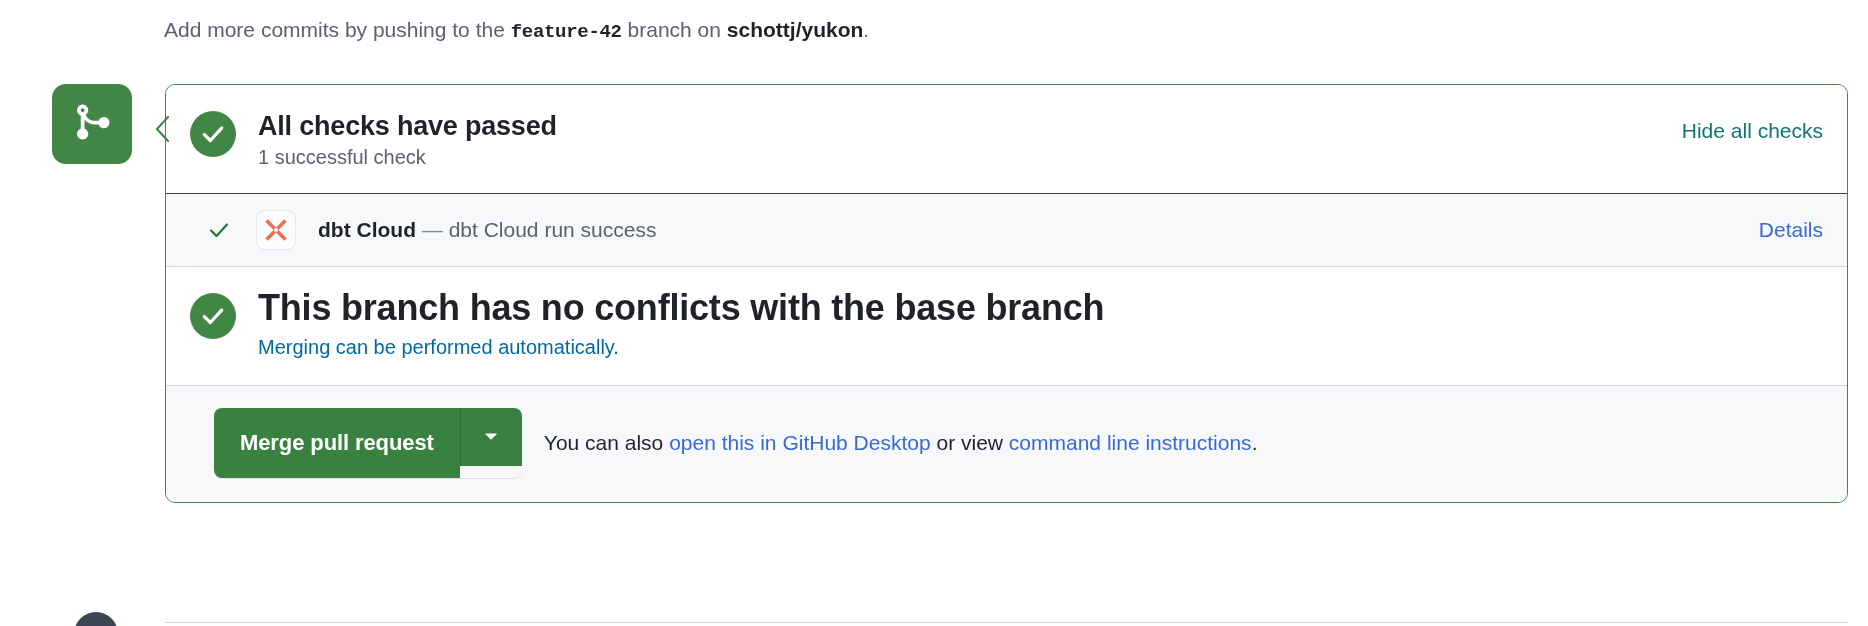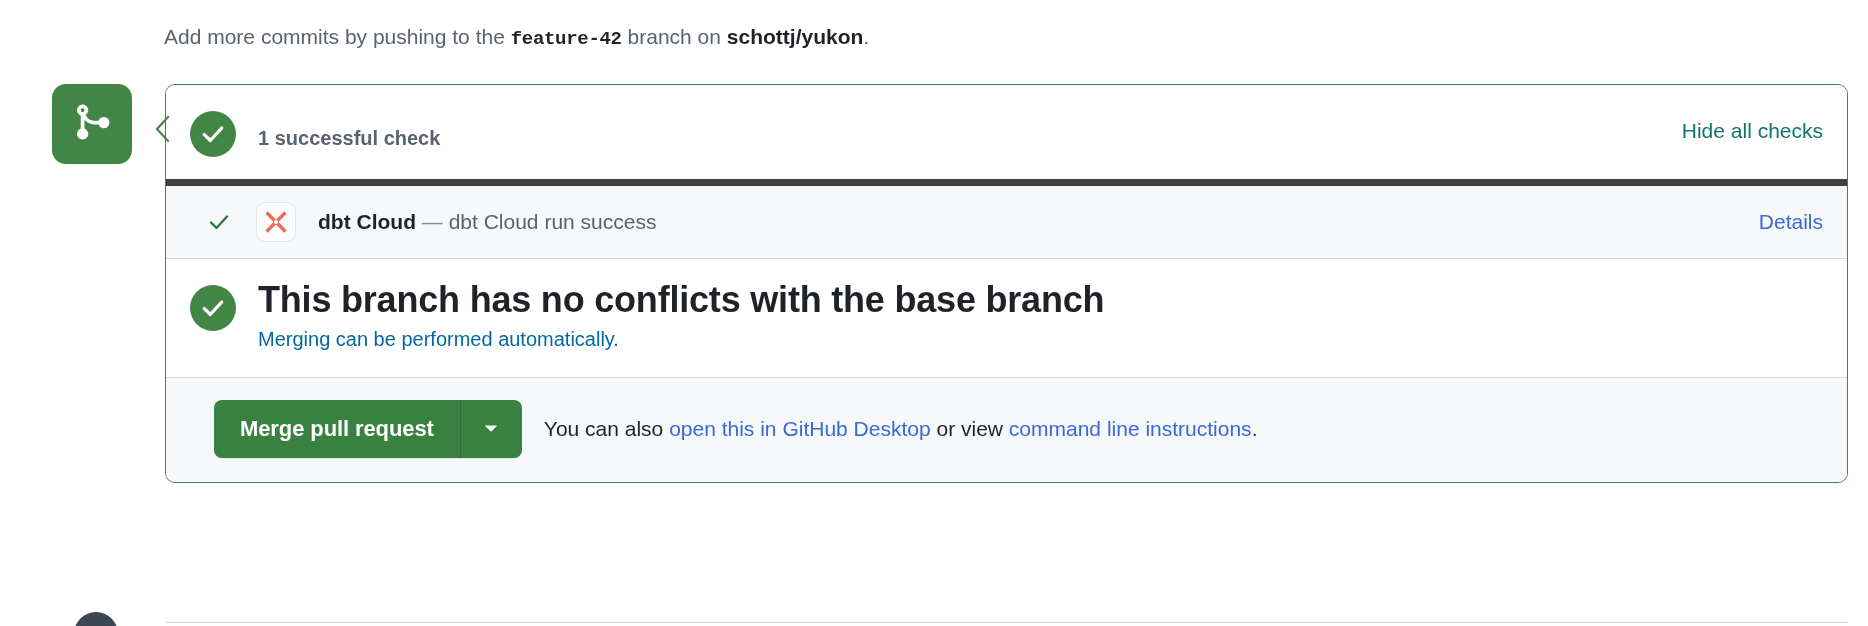--- a/index.html
+++ b/index.html
@@ -13,23 +13,23 @@
     font-family: "Liberation Sans", sans-serif;
     -webkit-font-smoothing: antialiased;
     overflow: hidden;
     position: relative;
   }
 
   
   .top-notice {
     position: absolute;
     left: 164px;
-    top: 24px;
-    font-size: 21px;
-    line-height: 26px;
+    top: 14px;
+    font-size: 21px;
+    line-height: 32px;
     color: #59636e;
     white-space: nowrap;
   }
   .top-notice .branch-name {
     font-family: "Liberation Mono", monospace;
     font-weight: bold;
     color: #1f2328;
     font-size: 19px;
     letter-spacing: -0.3px;
   }
@@ -102,41 +102,40 @@
     font-size: 27px;
     font-weight: bold;
     color: #1f2328;
     line-height: 34px;
     letter-spacing: -0.2px;
   }
   .checks-subtitle {
     font-size: 20px;
     color: #59636e;
     line-height: 28px;
-    margin-top: 15px;
-    font-weight: bold;
+    margin-top: 0;
   }
   .header-link {
     font-size: 21px;
     color: #0f766e;
     line-height: 28px;
     margin-top: 8px;
     margin-left: 16px;
     white-space: nowrap;
     cursor: pointer;
     flex: 0 0 auto;
     text-decoration: none;
   }
 
   
   .check-row {
     display: flex;
     align-items: center;
     background: #f6f8fa;
-    border-top: 7px solid #404040;
+    border-top: 1px solid #404040;
     border-bottom: 1px solid #d1d9e0;
     padding: 16px 24px 16px 24px;
   }
   .check-tick {
     flex: 0 0 auto;
     width: 30px;
     display: flex;
     align-items: center;
     justify-content: center;
     margin-left: 14px;
@@ -215,21 +214,21 @@
     overflow: hidden;
     box-shadow: 0 1px 0 rgba(27,31,36,0.10);
     flex: 0 0 auto;
   }
   .merge-btn {
     background: #398140;
     color: #ffffff;
     font-size: 22px;
     font-weight: bold;
     padding: 0 26px;
-    height: 58px;
+    height: 70px;
     display: flex;
     align-items: center;
     border: none;
     cursor: pointer;
     font-family: "Liberation Sans", sans-serif;
     letter-spacing: -0.1px;
   }
   .merge-caret-btn {
     background: #398140;
     width: 62px;
@@ -299,20 +298,21 @@
 
 <div class="merge-box">
 
   <div class="checks-header">
     <div class="status-circle">
       <svg width="26" height="26" viewBox="0 0 24 24" fill="none" stroke="#ffffff" stroke-width="3" stroke-linecap="round" stroke-linejoin="round" aria-hidden="true">
         <polyline points="4,12.5 9.5,18 20,6.5"></polyline>
       </svg>
     </div>
     <div class="checks-header-text">
+      <div class="checks-title">All checks have passed</div>
       <div class="checks-subtitle">1 successful check</div>
     </div>
     <div class="header-link">Hide all checks</div>
   </div>
 
   <div class="check-row">
     <div class="check-tick">
       <svg width="24" height="24" viewBox="0 0 24 24" fill="none" stroke="#1f7a32" stroke-width="2.2" stroke-linecap="round" stroke-linejoin="round" aria-hidden="true">
         <polyline points="4,12.5 9.5,18 20,6.5"></polyline>
       </svg>

